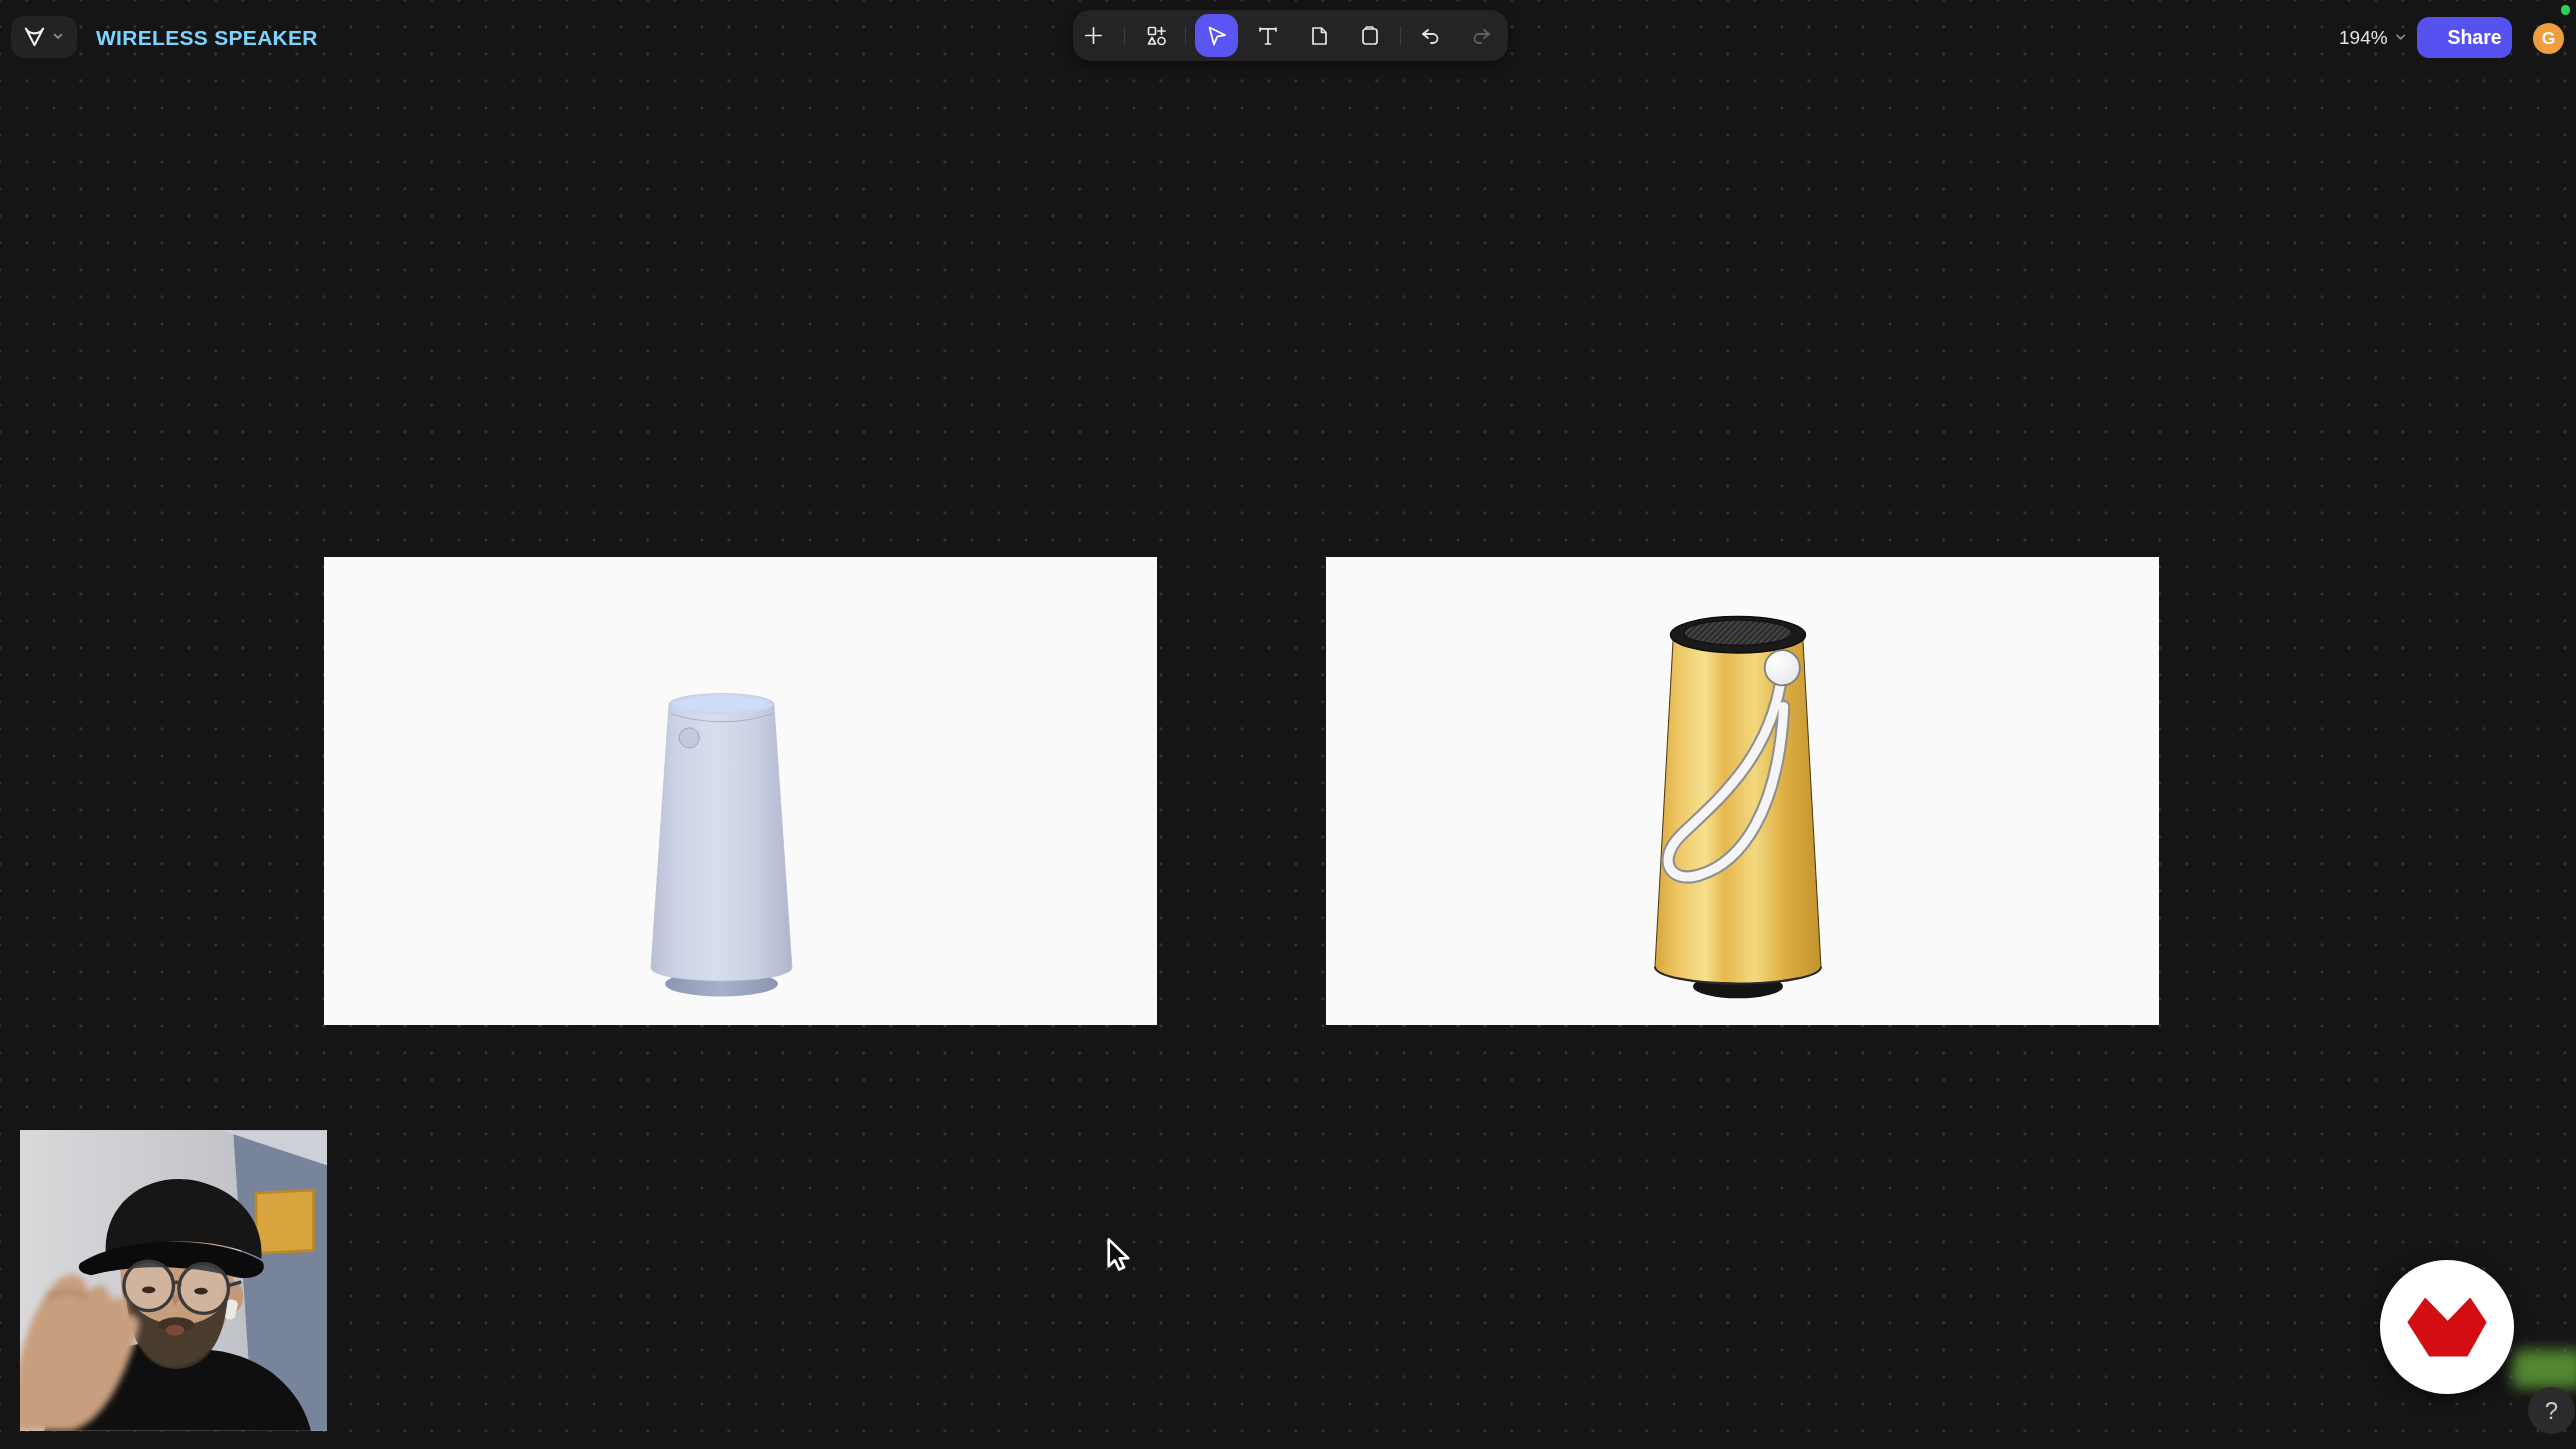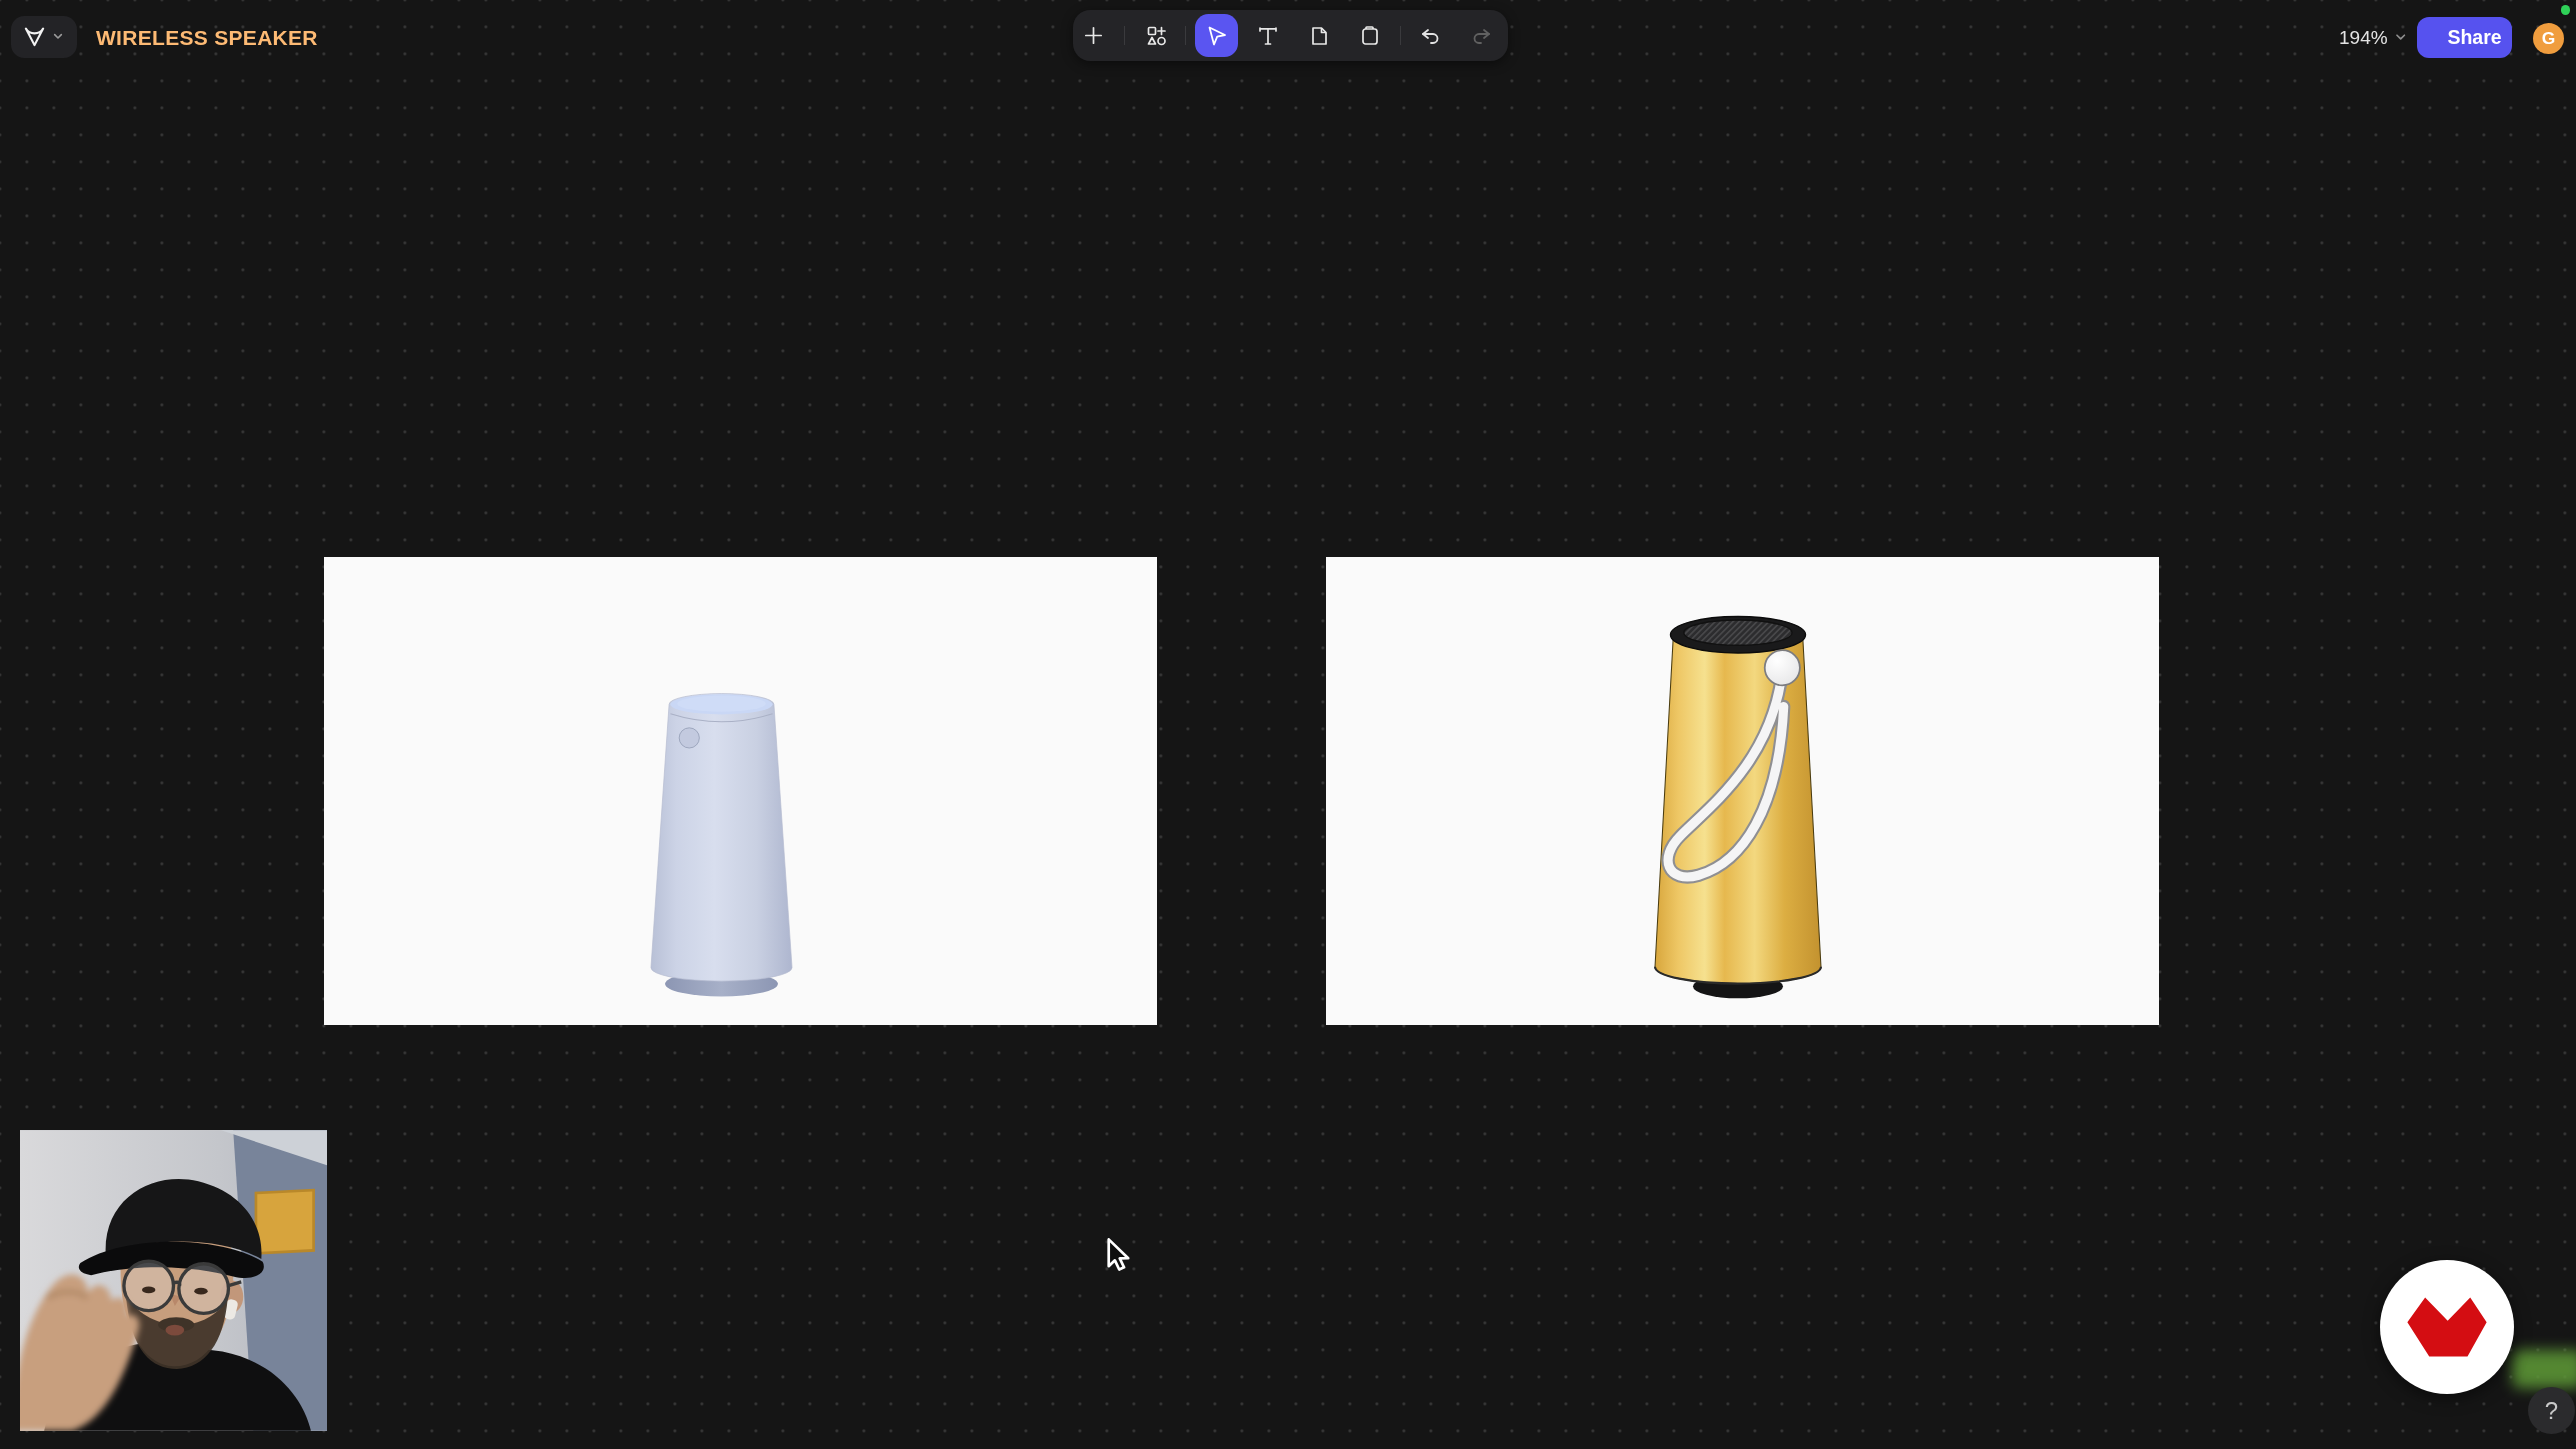--- a/index.html
+++ b/index.html
@@ -16,21 +16,21 @@
 
   
   .logo-chip {
     left:10.7px; top:16px; width:66px; height:42px;
     background:#232326; border-radius:13.4px;
     display:flex; align-items:center; justify-content:center; gap:5.4px;
     cursor:pointer;
   }
   .doc-title {
     left:96px; top:25.5px;
-    color:#fdba74; font-size:21px; font-weight:700; letter-spacing:0.3px;
+    color:#7dd3fc; font-size:21px; font-weight:700; letter-spacing:0.3px;
     white-space:nowrap;
   }
 
   
   .toolbar {
     left:1073px; top:10px; width:435px; height:51px;
     background:#242427; border-radius:17.4px;
     box-shadow:0 2.7px 12px rgba(0,0,0,.45);
   }
   .tool-btn {

